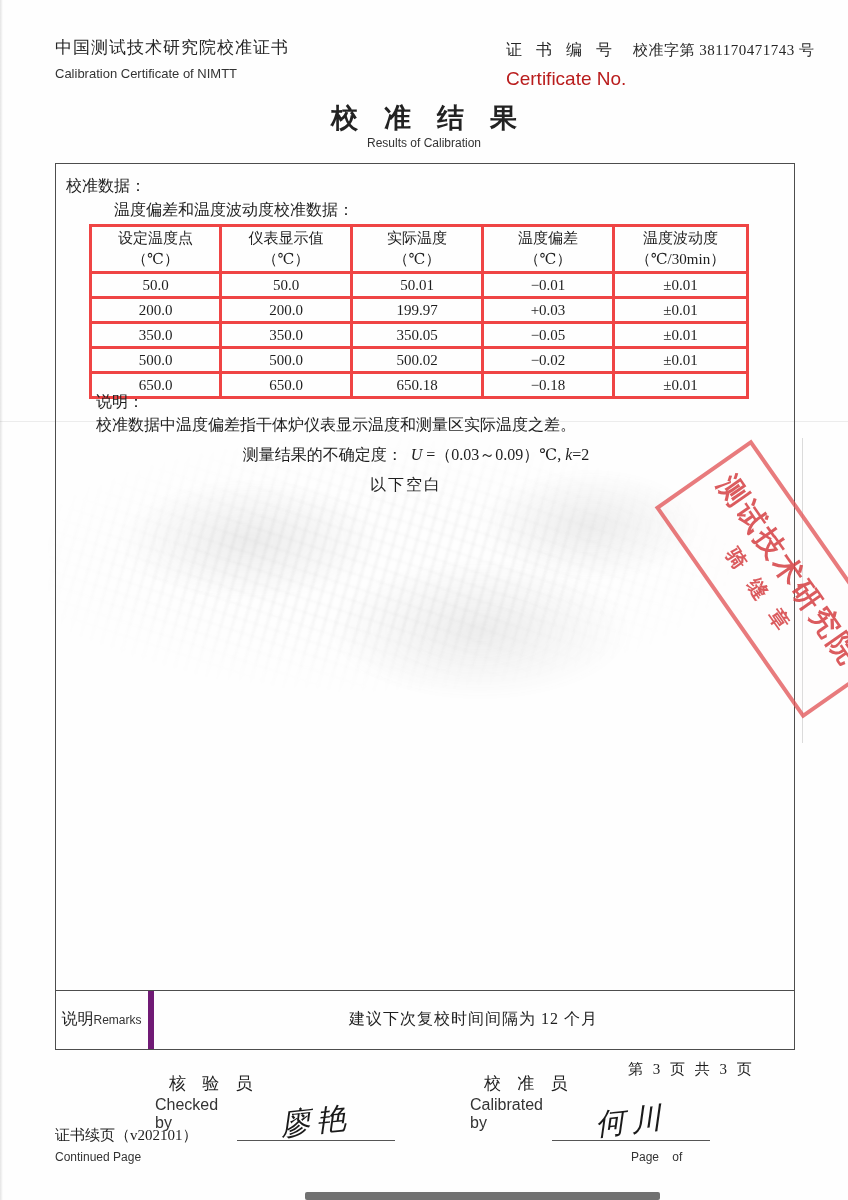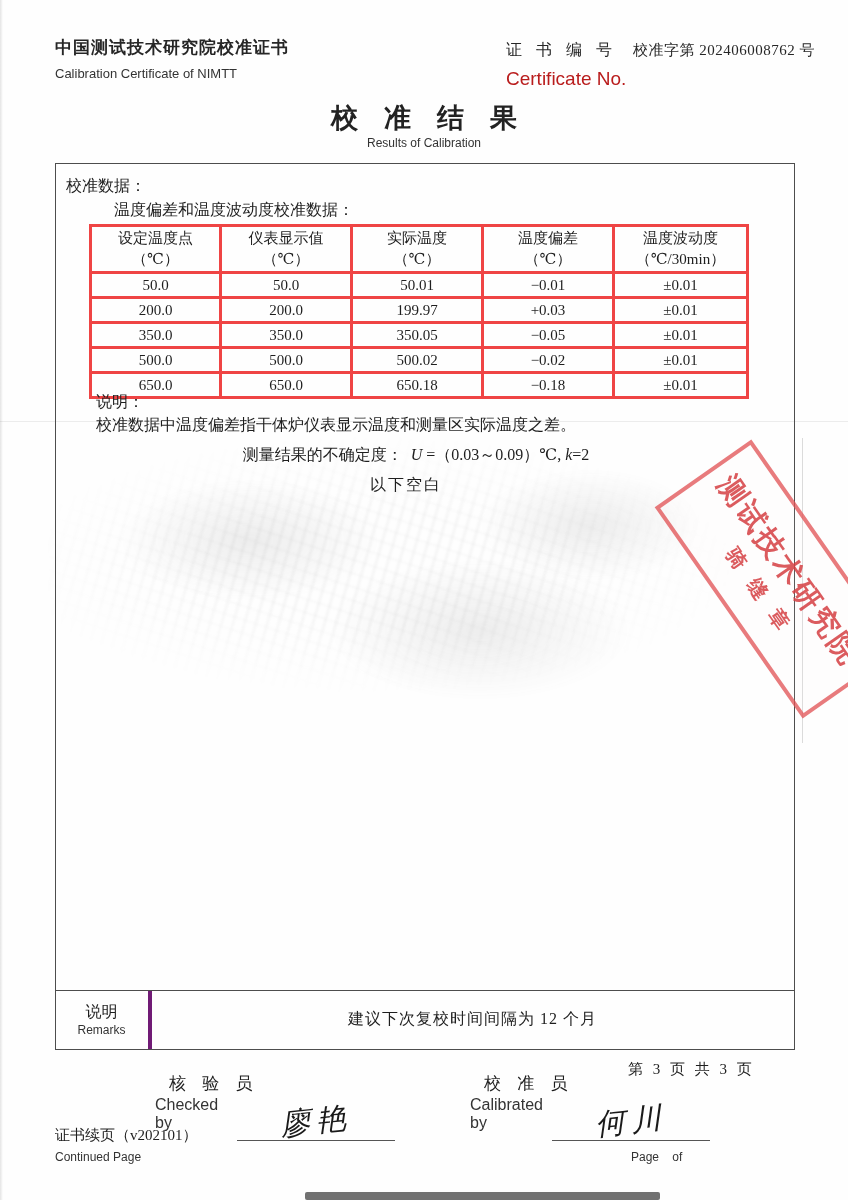--- a/index.html
+++ b/index.html
@@ -11,21 +11,21 @@
   .sans{font-family:"Liberation Sans","DejaVu Sans",sans-serif;}
   .abs{position:absolute;}
 
   
   .edge-left{left:0;top:0;width:3px;height:1200px;background:linear-gradient(to right,rgba(0,0,0,.10),rgba(0,0,0,0));}
   .fold-line{left:0;top:421px;width:848px;height:1px;background:rgba(0,0,0,.07);}
   .crease-line{left:802px;top:438px;width:1px;height:305px;background:rgba(140,140,140,.30);}
   .scan-bar{left:305px;top:1192px;width:355px;height:8px;background:#4e4e4e;opacity:.8;border-radius:2px;}
 
   
-  .hdr-org{left:55px;top:36px;font-size:17px;letter-spacing:1px;color:#262626;font-weight:bold;}
+  .hdr-org{left:55px;top:36px;font-size:17px;letter-spacing:1px;color:#262626;}
   .hdr-org-en{left:55px;top:66px;font-size:13px;color:#333;}
   .hdr-cert{left:506px;top:40px;font-size:16px;display:flex;gap:16px;align-items:baseline;color:#262626;justify-content:space-between;}
   .hdr-cert .lbl{letter-spacing:5px;}
   .hdr-cert .val{font-size:15px;letter-spacing:.5px;}
   .hdr-cert-en{left:506px;top:68px;font-size:19px;color:#b91c1c;}
 
   
   .title{left:0;top:100px;width:848px;text-align:center;font-size:27px;font-weight:bold;letter-spacing:26px;text-indent:26px;color:#222;}
   .title-en{left:0;top:136px;width:848px;text-align:center;font-size:12px;color:#333;}
 
@@ -60,21 +60,21 @@
   
   .stamp{left:648px;top:520px;width:250px;height:110px;border:4px solid rgba(224,79,82,.75);
     transform:rotate(55deg);display:flex;flex-direction:column;align-items:center;justify-content:center;
     color:rgba(213,62,66,.85);background:rgba(255,240,240,.08);}
   .stamp .l1{font-size:29px;letter-spacing:3px;white-space:nowrap;font-weight:bold;}
   .stamp .l2{font-size:20px;letter-spacing:6px;margin-top:2px;font-weight:bold;}
 
   
   .remarks-row{left:-1.5px;top:825.5px;width:738px;height:58px;border:1.5px solid #4d4d4d;border-bottom:none;border-right:none;display:flex;}
   .remarks-row{box-sizing:content-box;}
-  .remarks-label{width:92px;border-right:4px solid #701a75;display:flex;flex-direction:column;align-items:center;justify-content:center;}
+  .remarks-label{width:92px;border-right:6px solid #701a75;display:flex;flex-direction:row;align-items:center;justify-content:center;}
   .remarks-label .zh{font-size:16px;}
   .remarks-label .en{font-size:12px;color:#333;}
   .remarks-body{flex:1;display:flex;align-items:center;justify-content:center;font-size:16px;letter-spacing:1px;}
 
   
   .sig-row{left:0;top:1058px;width:848px;height:60px;}
   .sig-group{position:absolute;top:0;}
   .sig-checked{left:155px;} .sig-calibrated{left:470px;}
   .sig-label{position:absolute;top:14px;left:0;font-size:17px;letter-spacing:6px;white-space:nowrap;margin-left:14px;}
   .sig-label-en{position:absolute;top:38px;left:0;font-size:16px;color:#333;}
@@ -91,21 +91,21 @@
 <body>
 
 <div class="abs edge-left"></div>
 <div class="abs fold-line"></div>
 <div class="abs crease-line"></div>
 
 <div class="abs hdr-org">中国测试技术研究院校准证书</div>
 <div class="abs hdr-org-en sans">Calibration Certificate of NIMTT</div>
 <div class="abs hdr-cert">
   <span class="lbl">证 书 编 号</span>
-  <span class="val">校准字第 202406008762 号</span>
+  <span class="val">校准字第 381170471743 号</span>
 </div>
 <div class="abs hdr-cert-en sans">Certificate No.</div>
 
 <div class="abs title">校准结果</div>
 <div class="abs title-en sans">Results of Calibration</div>
 
 <div class="abs main-box">
   <div class="abs sec-label">校准数据：</div>
   <div class="abs subsec-label">温度偏差和温度波动度校准数据：</div>
 

